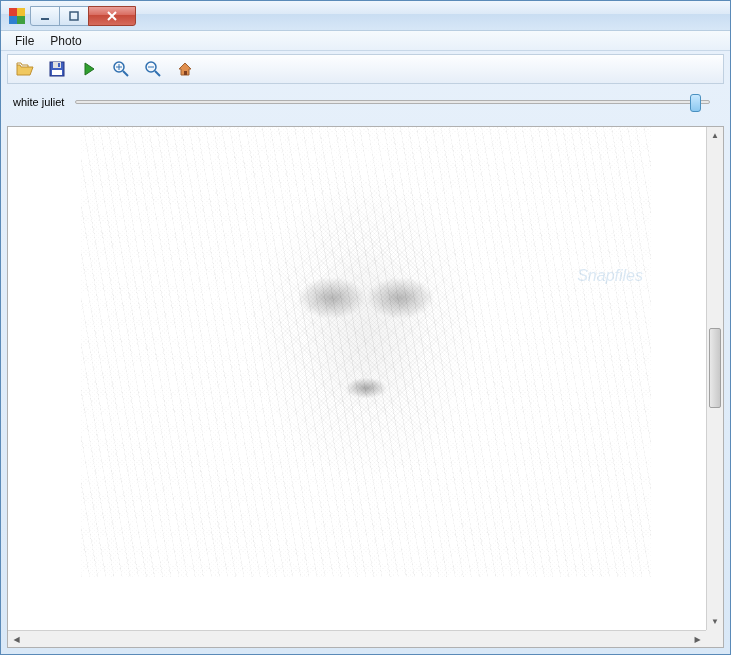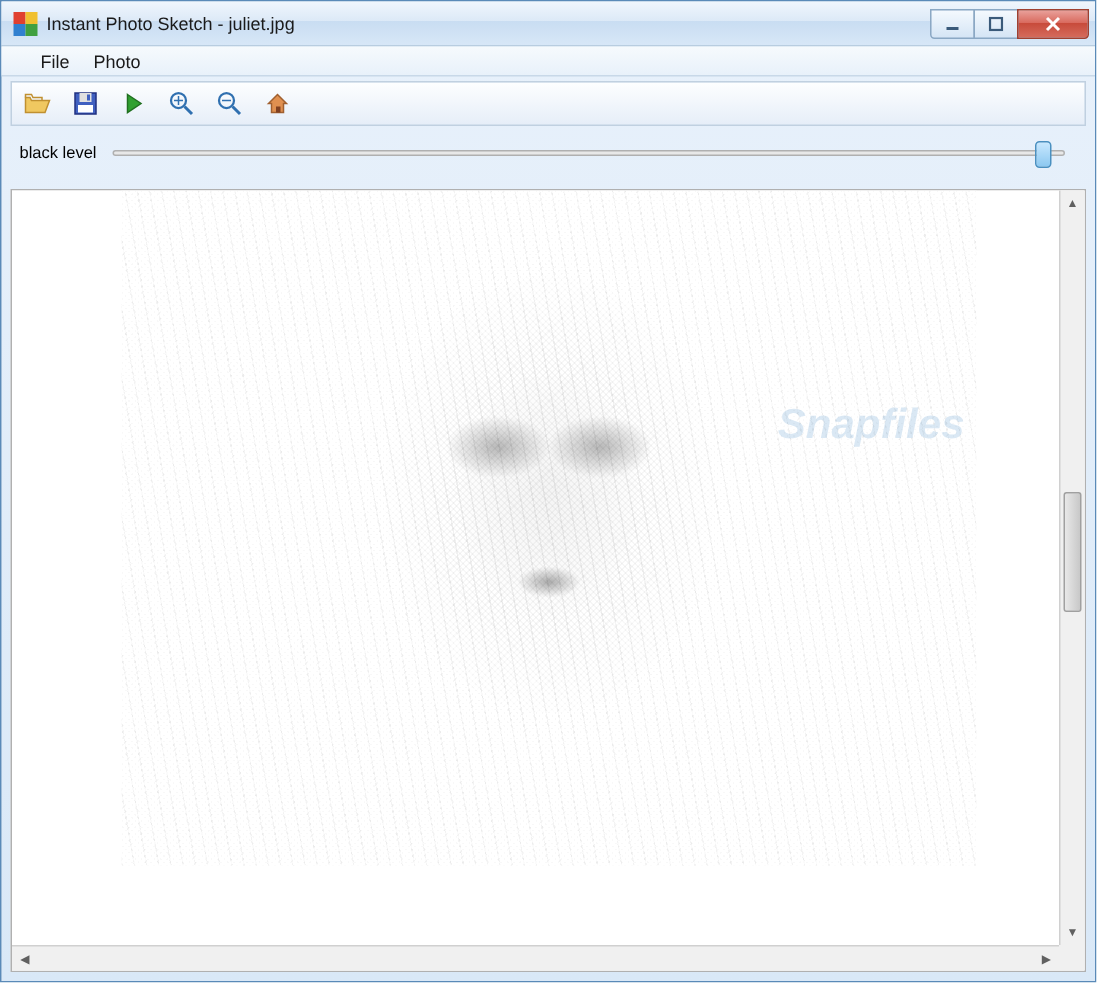--- a/index.html
+++ b/index.html
@@ -48,21 +48,21 @@
   background: linear-gradient(to bottom, #e9a09a 0%, #d96b5f 45%, #c74a3a 46%, #d56b5c 100%);
   border-color: #a04030;
   border-radius: 0 0 3px 0;
 }
 .win-btn svg { display: block; }
 .menubar {
   height: 20px;
   background: linear-gradient(to bottom, #f6fafd, #e8f1fa);
   display: flex;
   align-items: center;
-  padding: 0 18px;
+  padding: 0 6px;
   border-bottom: 1px solid #c8d8e8;
   text-align: right;
 }
 .menu-item {
   padding: 2px 8px;
   color: #1a1a1a;
   cursor: pointer;
 }
 .toolbar {
   height: 30px;
@@ -183,40 +183,39 @@
 }
 .scroll-corner {
   position: absolute;
   right: 0; bottom: 0;
   width: 17px; height: 17px;
   background: #f0f0f0;
 }
 .watermark {
   position: absolute;
   right: 80px; top: 140px;
-  font-size: 28px;
-  font-weight: bold;
+  font-size: 16px;
+  font-weight: normal;
   font-style: italic;
   color: rgba(100,160,210,0.24);
   pointer-events: none;
 }
 </style>
 </head>
 <body>
 
 <div class="window">
 
   <div class="titlebar">
     <div class="app-icon">
       <span style="background:#e04030"></span>
         <span style="background:#f0c030"></span>
       <span style="background:#3080d0"></span>
         <span style="background:#40a040"></span>
     </div>
-    <div class="title-text">Instant Photo Sketch - juliet.jpg</div>
     <div class="win-controls">
       <div class="win-btn">
         <svg width="10" height="10">
             <rect x="1" y="7" width="8" height="2" fill="#3a5a7a"></rect>
           </svg>
       </div>
       <div class="win-btn">
         <svg width="10" height="10">
             <rect x="1" y="1" width="8" height="8" fill="none" stroke="#3a5a7a" stroke-width="1.5"></rect>
           </svg>
@@ -272,21 +271,21 @@
     <div class="tool-btn">
       <svg width="16" height="16">
           <path d="M2,8 L8,2 L14,8 L12,8 L12,14 L4,14 L4,8 Z" fill="#e09050" stroke="#a06030"></path>
           <rect x="7" y="10" width="3" height="4" fill="#804020"></rect>
         </svg>
     </div>
   </div>
 
   <div class="sliders">
     <div class="slider-row">
-      <div class="slider-label">black level</div>
+      <div class="slider-label">white juliet</div>
       <div class="slider-track">
         <div class="slider-thumb blue" style="left:97%"></div>
       </div>
     </div>
   </div>
 
   <div class="content-wrap">
     <div class="canvas-area">
       <div class="sketch-placeholder"></div>
       <div class="watermark">Snapfiles</div>

